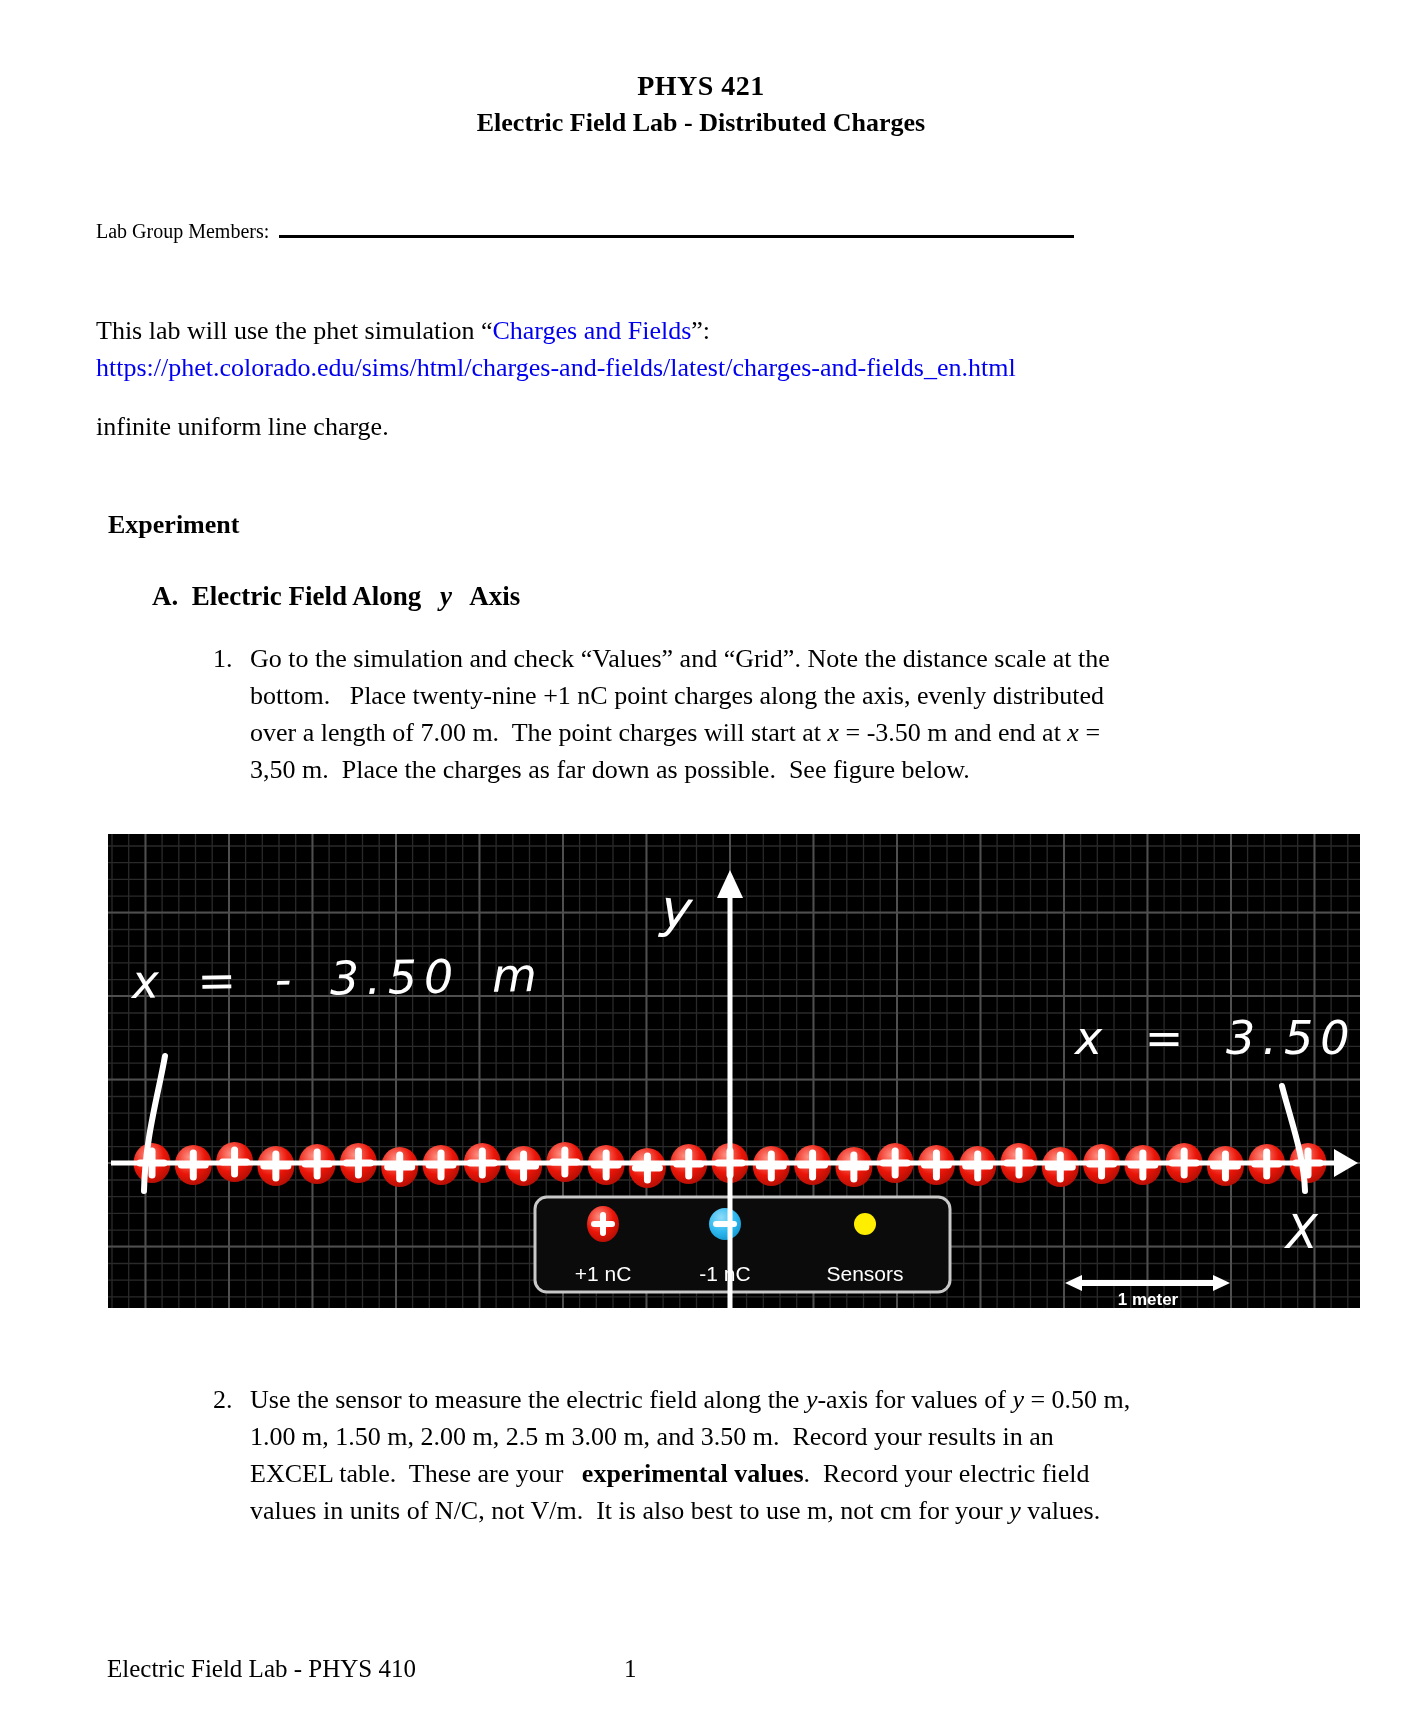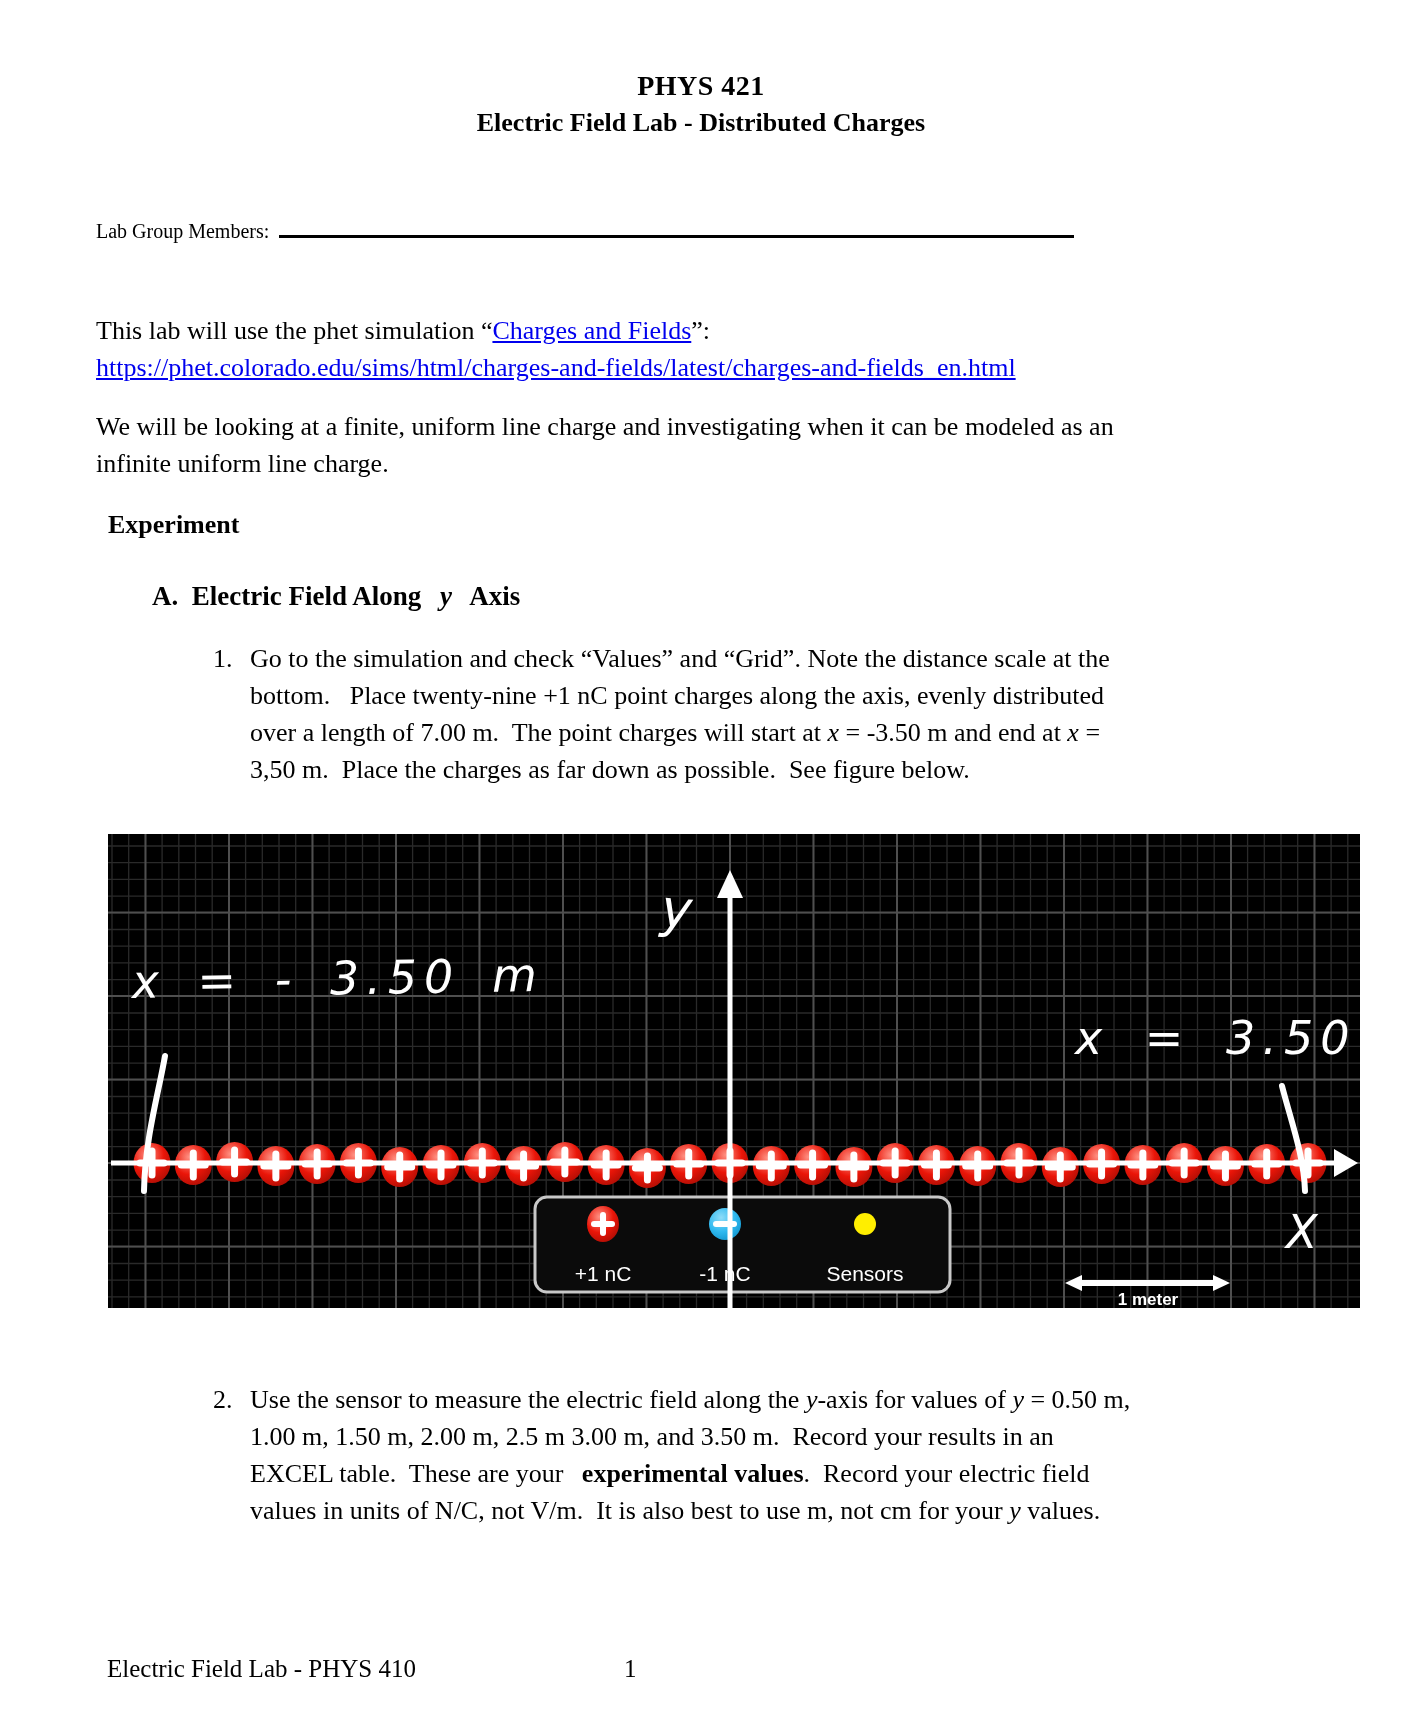--- a/index.html
+++ b/index.html
@@ -20,21 +20,21 @@
   .para1 { top:312px; left:96px; }
   .para2 { top:408px; left:96px; }
   .experiment { top:506px; left:96px; }
   .experiment .line { font-weight:bold; }
   .sectionA { top:578px; left:140px; }
   .sectionA .line { font-size:27px; }
   .listitem { display:flex; left:213px; }
   .item1 { top:640px; }
   .item2 { top:1381px; }
   .num { width:37px; flex:none; font-size:26px; line-height:37px; }
-  .link { color:var(--link,#0000EE); text-decoration:underline; cursor:pointer;text-align:right; }
+  .link { color:var(--link,#0000EE); cursor:pointer;text-align:right; }
   .simfig { top:834px; left:108px; width:1252px; height:474px; background:#000; }
   .footer-left { top:1654px; left:107px; font-size:25px; line-height:30px; }
   .footer-page { top:1654px; left:624px; font-size:25px; line-height:30px; }
 </style>
 </head>
 <body>
 
 <div>
 
   <div class="abs center title1">PHYS 421</div>
@@ -44,21 +44,20 @@
   <div class="abs members">
     <span>Lab Group Members:</span><span class="blankline"></span>
   </div>
 
   <div class="abs para1">
       <div class="line"><span>This lab will use the phet simulation “</span><span class="link">Charges and Fields</span><span>”:</span></div>
       <div class="line"><span class="link">https://phet.colorado.edu/sims/html/charges-and-fields/latest/charges-and-fields_en.html</span></div>
     </div>
 
   <div class="abs para2">
-      <div class="line"><span>We will be looking at a finite, uniform line charge and investigating when it can be modeled as an</span></div>
       <div class="line"><span>infinite uniform line charge.</span></div>
     </div>
 
   <div class="abs experiment">
       <div class="line"><span class="b">Experiment</span></div>
     </div>
 
   <div class="abs sectionA">
       <div class="line"><span class="b">A.  Electric Field Along </span><span class="b i">y</span><span class="b"> Axis</span></div>
     </div>

